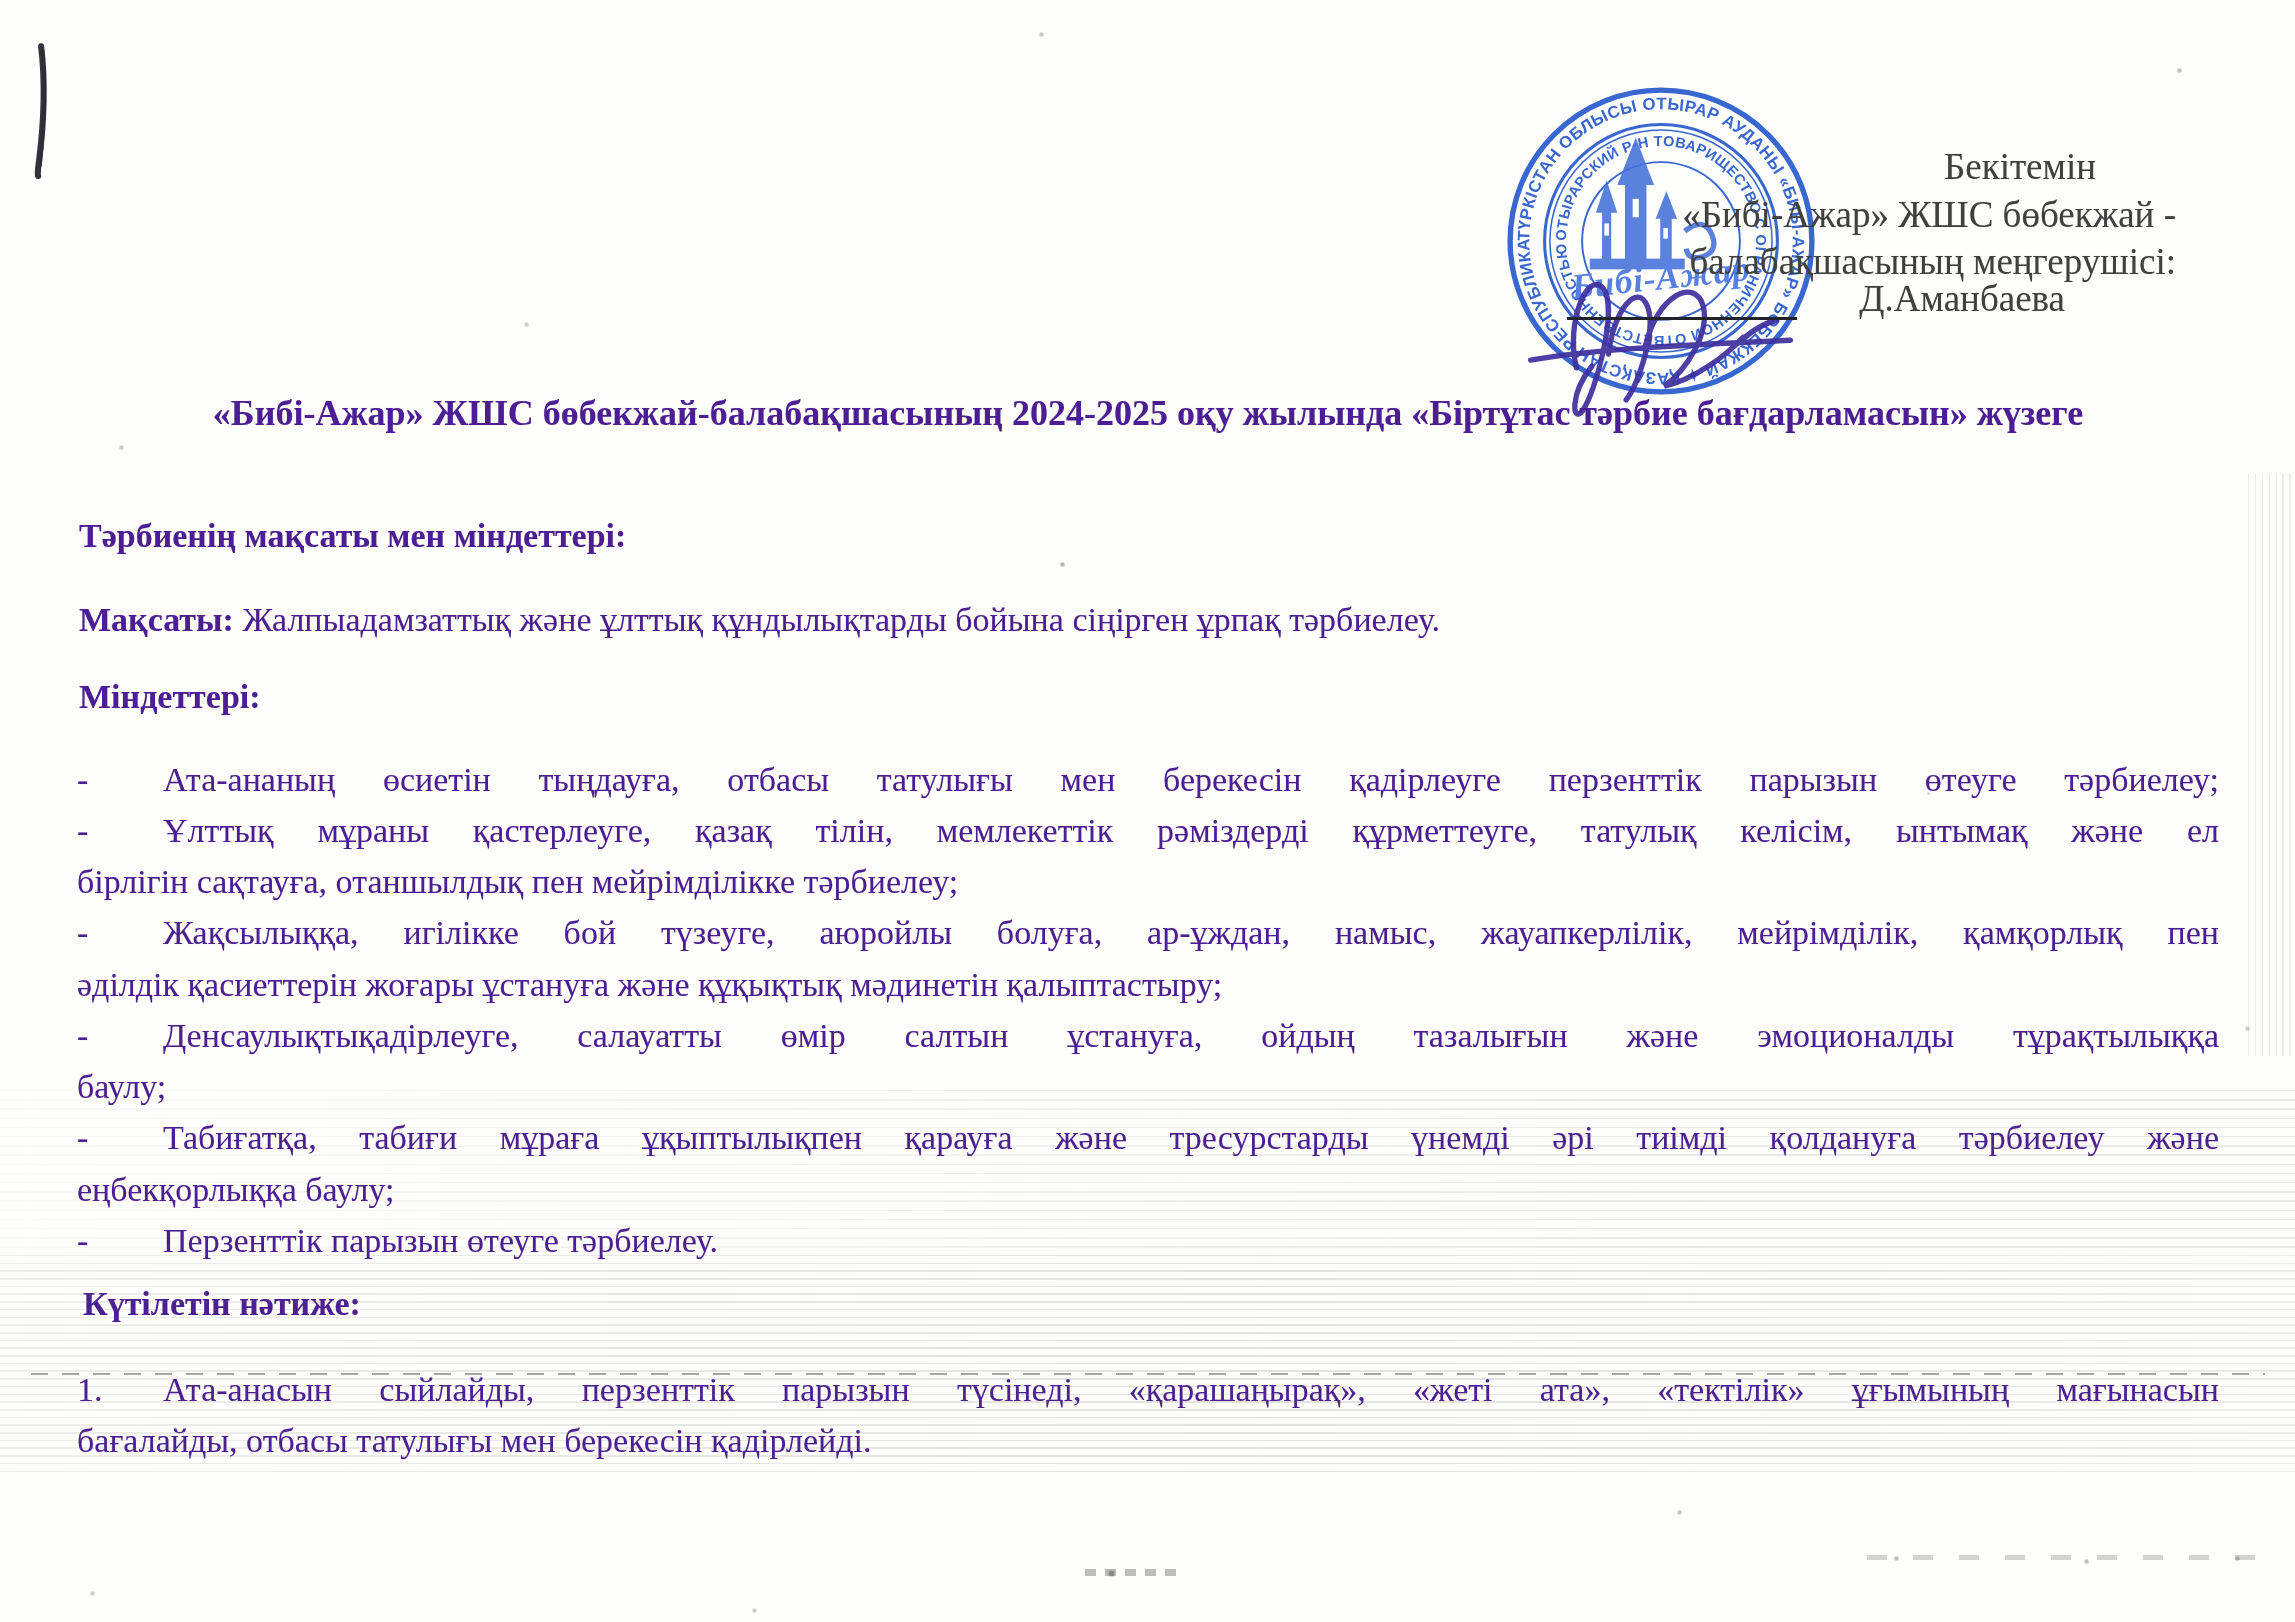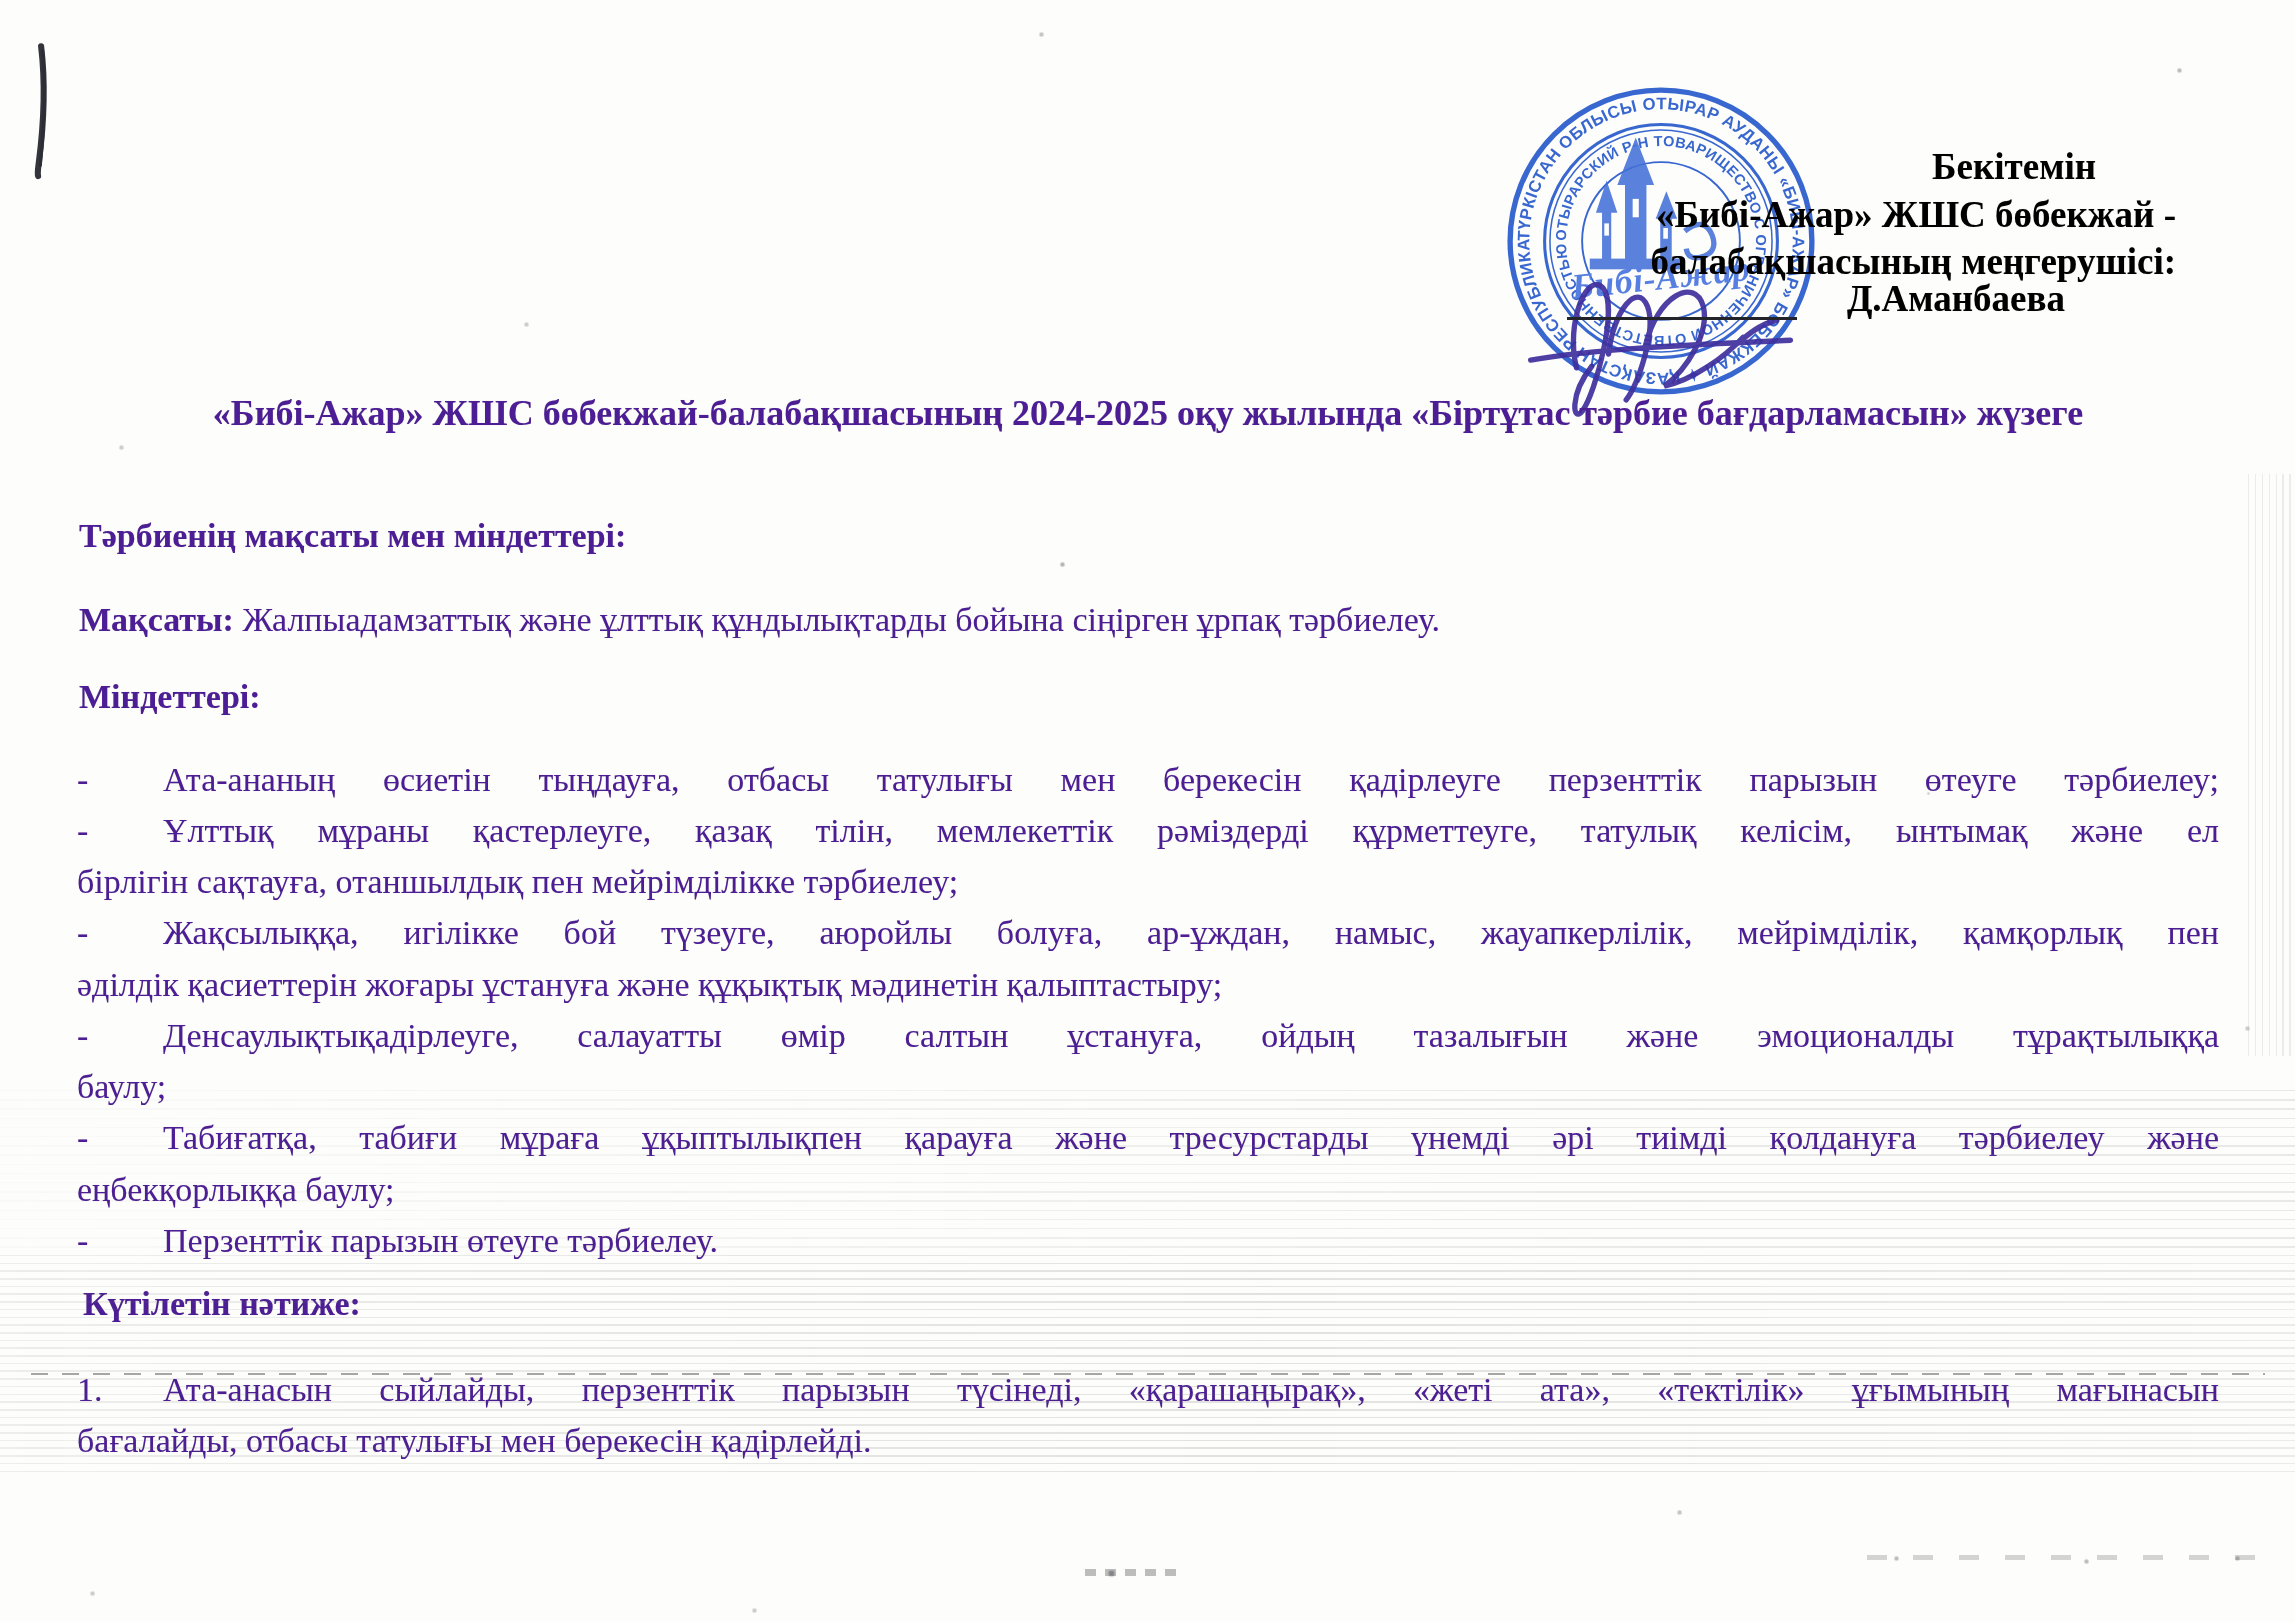--- a/index.html
+++ b/index.html
@@ -5,22 +5,22 @@
   html,body{margin:0;padding:0;background:#e8e8e8;}
   #page{position:relative;width:2295px;height:1623px;background:#fdfdfb;overflow:hidden;
         font-family:"Liberation Serif",serif;color:#1b1b1b;}
   .line{position:absolute;left:77px;width:2142px;font-size:34px;line-height:43px;
         color:#4c1d95;text-shadow:0 0 0.8px rgba(60,60,60,.28);white-space:nowrap;}
   .wrap{white-space:normal;}
   .just{white-space:normal;text-align:justify;text-align-last:justify;}
   .mk{display:inline-block;width:86px;}
   .bold{font-weight:bold;}
   .center{text-align:center;white-space:normal;}
-  .approval-line{position:absolute;font-size:37px;font-weight:bold;white-space:nowrap;
-        color:#000000;text-shadow:0 0 0.8px rgba(50,50,50,.3);}
+  .approval-line{position:absolute;font-size:37px;font-weight:normal;white-space:nowrap;
+        color:#404040;text-shadow:0 0 0.8px rgba(50,50,50,.3);}
   #sig-underline{position:absolute;left:1567px;top:317px;width:230px;height:3.1px;background:#23232a;}
   .band{position:absolute;pointer-events:none;}
   #band1{left:0;top:1090px;width:2295px;height:165px;
      background:repeating-linear-gradient(180deg, rgba(120,120,120,.18) 0 1.5px, transparent 1.5px 9.2px);
      -webkit-mask-image:linear-gradient(90deg, rgba(0,0,0,.15), rgba(0,0,0,.45) 35%, rgba(0,0,0,.85) 75%);
      mask-image:linear-gradient(90deg, rgba(0,0,0,.15), rgba(0,0,0,.45) 35%, rgba(0,0,0,.85) 75%);}
   #band2{left:0;top:1255px;width:2295px;height:218px;
      background:repeating-linear-gradient(180deg, rgba(110,110,110,.22) 0 1.5px, transparent 1.5px 7.7px);
      -webkit-mask-image:linear-gradient(90deg, rgba(0,0,0,.5), rgba(0,0,0,.85) 55%, rgba(0,0,0,.55));
      mask-image:linear-gradient(90deg, rgba(0,0,0,.5), rgba(0,0,0,.85) 55%, rgba(0,0,0,.55));}

